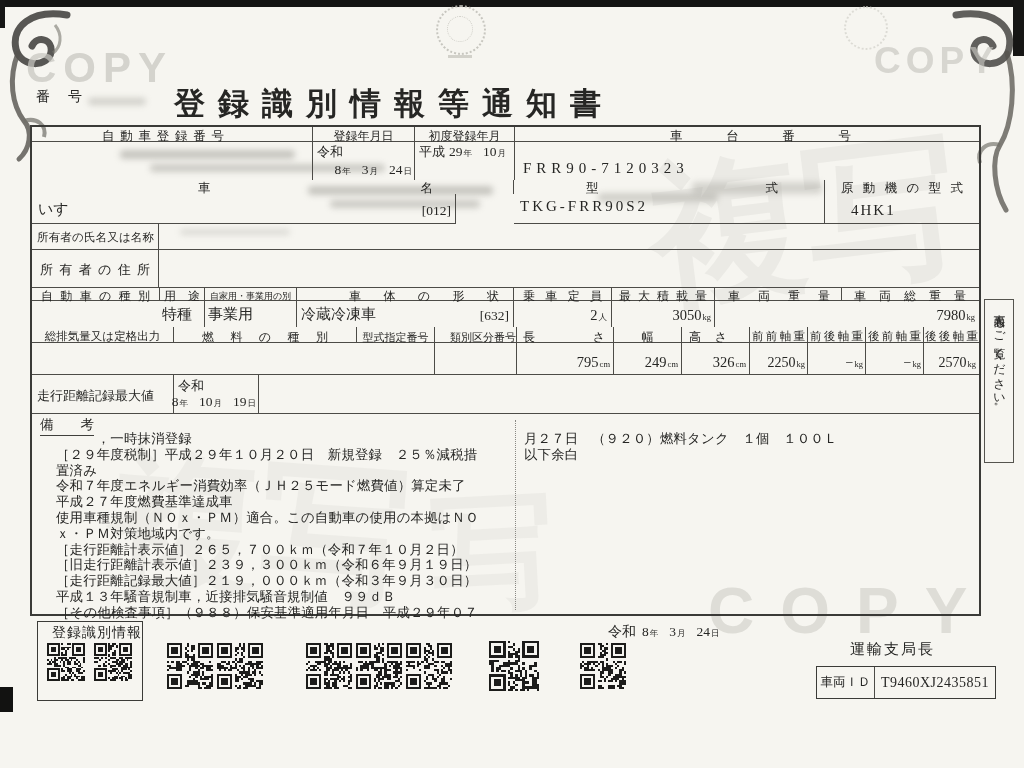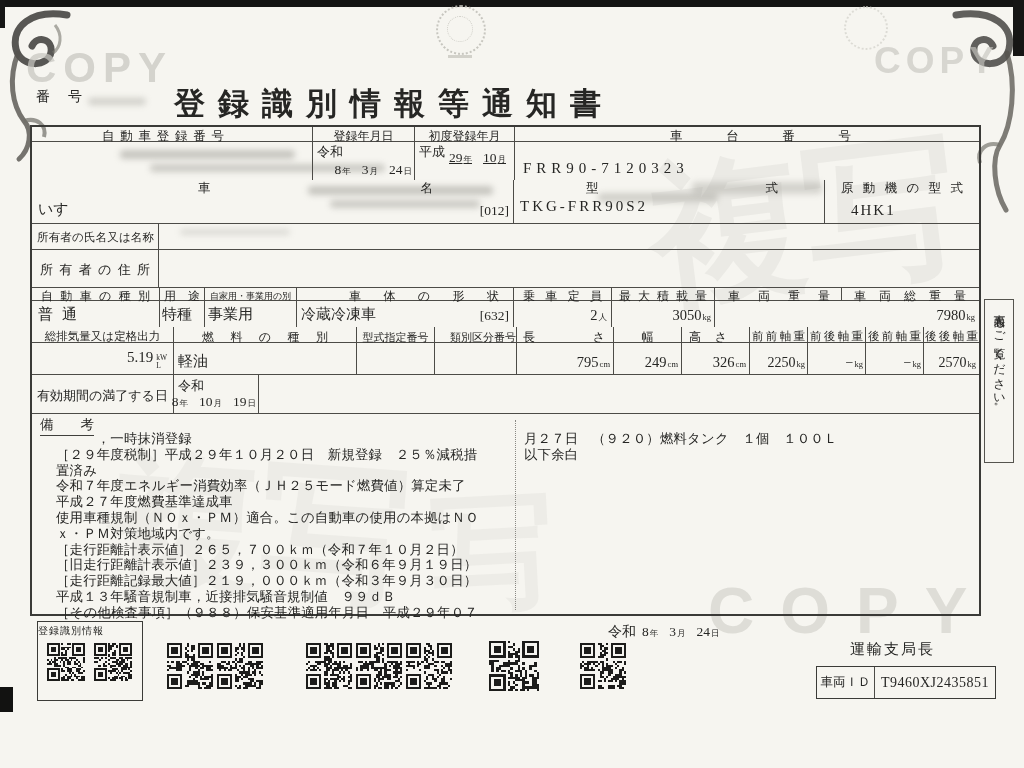--- a/index.html
+++ b/index.html
@@ -97,21 +97,21 @@
     <div class="cell bR" style="left:281px;top:15px;width:102px;height:38px;">
       <span class="era abs" style="left:4px;top:1px;">令和</span>
       <div class="vu" style="position:absolute;right:2px;bottom:2px;font-size:13.5px;">
           <span class="g" style="margin-left: 0px;"><span>8</span><span class="unit">年</span></span>
           <span class="g"><span>3</span><span class="unit">月</span></span>
           <span class="g"><span>24</span><span class="unit">日</span></span>
         </div>
     </div>
     <div class="cell bR" style="left:383px;top:15px;width:100px;height:38px;">
       <span class="era abs" style="left:4px;top:1px;">平成</span>
-      <div class="vu" style="position:absolute;right:8px;bottom:14px;font-size:13.5px;text-decoration:underline;">
+      <div class="vu" style="position:absolute;right:8px;bottom:20px;font-size:13.5px;">
           <span class="g" style="margin-left: 0px;"><span>29</span><span class="unit">年</span></span>
           <span class="g"><span>10</span><span class="unit">月</span></span>
         </div>
     </div>
     <div class="cell" style="left:483px;top:15px;width:464px;height:38px;">
       <span class="abs" style="left:8px;bottom:3px;font-size:15px;letter-spacing:5px;">FRR90-7120323</span>
     </div>
 
     <div class="cell bR chars hdr" style="left:0;top:53px;width:482px;height:14px;padding:0 80px 0 166px;font-size:12.5px;">
         <span>車</span>
@@ -123,21 +123,21 @@
       </div>
     <div class="cell chars hdr" style="left:793px;top:53px;width:154px;height:14px;padding:0 16px;font-size:12.5px;">
         <span>原</span>
         <span>動</span>
         <span>機</span>
         <span>の</span>
         <span>型</span>
         <span>式</span>
       </div>
 
-    <div class="cell bR bB" style="left:0;top:67px;width:482px;height:30px;">
+    <div class="cell bR bB" style="left:0;top:67px;width:424px;height:30px;">
       <span class="abs" style="left:6px;bottom:4px;font-size:15px;">いすゞ</span>
       <span class="abs" style="right:4px;bottom:4px;font-size:13.5px;">[012]</span>
     </div>
     <div class="cell bR bB" style="left:482px;top:67px;width:311px;height:30px;">
       <span class="abs" style="left:6px;bottom:8px;font-size:15px;letter-spacing:3px;">TKG-FRR90S2</span>
     </div>
     <div class="cell bB" style="left:793px;top:67px;width:154px;height:30px;">
       <span class="abs" style="left:26px;bottom:4px;font-size:15px;letter-spacing:2px;">4HK1</span>
     </div>
 
@@ -205,23 +205,20 @@
         <span>量</span>
       </div>
     <div class="cell bB chars hdr" style="left:810px;top:161px;width:137px;height:13px;padding:0 13px 0 12px;font-size:12px;">
         <span>車</span>
         <span>両</span>
         <span>総</span>
         <span>重</span>
         <span>量</span>
       </div>
 
-    <div class="cell bR" style="left:0;top:174px;width:128px;height:26px;">
-      <span class="abs" style="left:6px;bottom:3px;font-size:15px;letter-spacing:9px;">普通</span>
-    </div>
     <div class="cell bR" style="left:128px;top:174px;width:45px;height:26px;">
       <span class="abs" style="left:2px;bottom:3px;font-size:15px;">特種</span>
     </div>
     <div class="cell bR" style="left:173px;top:174px;width:92px;height:26px;">
       <span class="abs" style="left:3px;bottom:3px;font-size:15px;">事業用</span>
     </div>
     <div class="cell bR" style="left:265px;top:174px;width:217px;height:26px;">
       <span class="abs" style="left:4px;bottom:3px;font-size:15px;">冷蔵冷凍車</span>
       <span class="abs" style="right:4px;bottom:3px;font-size:13.5px;">[632]</span>
     </div>
@@ -278,31 +275,20 @@
         <span>軸</span>
         <span>重</span>
       </div>
     <div class="cell bB chars hdr" style="left:892px;top:200px;width:55px;height:16px;padding:2px 1px 0 1px;font-size:11.5px;">
         <span>後</span>
         <span>後</span>
         <span>軸</span>
         <span>重</span>
       </div>
 
-    <div class="cell bR" style="left:0;top:216px;width:142px;height:31px;">
-      <div class="abs" style="right:6px;bottom:3px;font-size:15px;white-space:nowrap;">
-        <span>5.19</span><span class="stackunit">
-            <i style="font-style:normal;">kW</i>
-            <i style="font-style:normal;">L</i>
-          </span>
-      </div>
-    </div>
-    <div class="cell bR" style="left:142px;top:216px;width:183px;height:31px;">
-      <span class="abs" style="left:4px;bottom:3px;font-size:15px;">軽油</span>
-    </div>
     <div class="cell bR" style="left:325px;top:216px;width:78px;height:31px;"></div>
     <div class="cell bR" style="left:403px;top:216px;width:82px;height:31px;"></div>
     <div class="cell bR" style="left:485px;top:216px;width:97px;height:31px;">
       <div class="vu" style="position:absolute;right:3px;bottom:3px;font-size:14.5px;">
           <span class="g" style="margin-left: 0px;"><span>795</span><span class="unit">cm</span></span>
         </div>
     </div>
     <div class="cell bR" style="left:582px;top:216px;width:68px;height:31px;">
       <div class="vu" style="position:absolute;right:3px;bottom:3px;font-size:14.5px;">
           <span class="g" style="margin-left: 0px;"><span>249</span><span class="unit">cm</span></span>
@@ -328,21 +314,21 @@
           <span class="g" style="margin-left: 0px;"><span>−</span><span class="unit">kg</span></span>
         </div>
     </div>
     <div class="cell" style="left:892px;top:216px;width:55px;height:31px;">
       <div class="vu" style="position:absolute;right:3px;bottom:3px;font-size:14px;">
           <span class="g" style="margin-left: 0px;"><span>2570</span><span class="unit">kg</span></span>
         </div>
     </div>
 
     <div class="cell bR bB" style="left:0;top:247px;width:142px;height:40px;border-top:1px solid #4c4b47;">
-      <span class="abs" style="left:5px;top:12px;font-size:13px;">有効期間の満了する日</span>
+      <span class="abs" style="left:5px;top:12px;font-size:13px;">走行距離記録最大値</span>
     </div>
     <div class="cell bR bB" style="left:142px;top:247px;width:85px;height:40px;border-top:1px solid #4c4b47;">
       <span class="era abs" style="left:4px;top:2px;">令和</span>
       <div class="vu" style="position:absolute;right:2px;bottom:3px;font-size:13.5px;">
           <span class="g" style="margin-left: 0px;"><span>8</span><span class="unit">年</span></span>
           <span class="g"><span>10</span><span class="unit">月</span></span>
           <span class="g"><span>19</span><span class="unit">日</span></span>
         </div>
     </div>
     <div class="cell bB" style="left:227px;top:247px;width:720px;height:40px;border-top:1px solid #4c4b47;"></div>
@@ -372,21 +358,21 @@
         <div class="remark-line">以下余白</div>
       </div>
     </div>
   </div>
 
   <div class="abs" style="left:984px;top:299px;width:30px;height:164px;border:1.5px solid #55544f;box-sizing:border-box;">
     <div style="writing-mode:vertical-rl;font-size:12px;letter-spacing:1.5px;margin:5px auto 0;height:150px;">裏面もご覧ください。</div>
   </div>
 
   <div class="abs" style="left:37px;top:621px;width:106px;height:80px;border:1.5px solid #3b3b38;box-sizing:border-box;">
-    <div style="text-align:left;font-size:10px;padding-top:2px;letter-spacing:1px;">登録識別情報</div>
+    <div style="text-align:right;font-size:14px;padding-top:2px;letter-spacing:1px;">登録識別情報</div>
     <div class="qr" style="left:9px;top:21px;"><svg width="38" height="38" viewBox="0 0 21 21" shape-rendering="crispEdges">
           <g fill="#1c1c1a">
             <rect x="8" y="0" width="1" height="1"></rect>
             <rect x="11" y="0" width="1" height="1"></rect>
             <rect x="12" y="0" width="1" height="1"></rect>
             <rect x="8" y="2" width="1" height="1"></rect>
             <rect x="9" y="2" width="1" height="1"></rect>
             <rect x="10" y="2" width="1" height="1"></rect>
             <rect x="11" y="2" width="1" height="1"></rect>
             <rect x="12" y="2" width="1" height="1"></rect>

